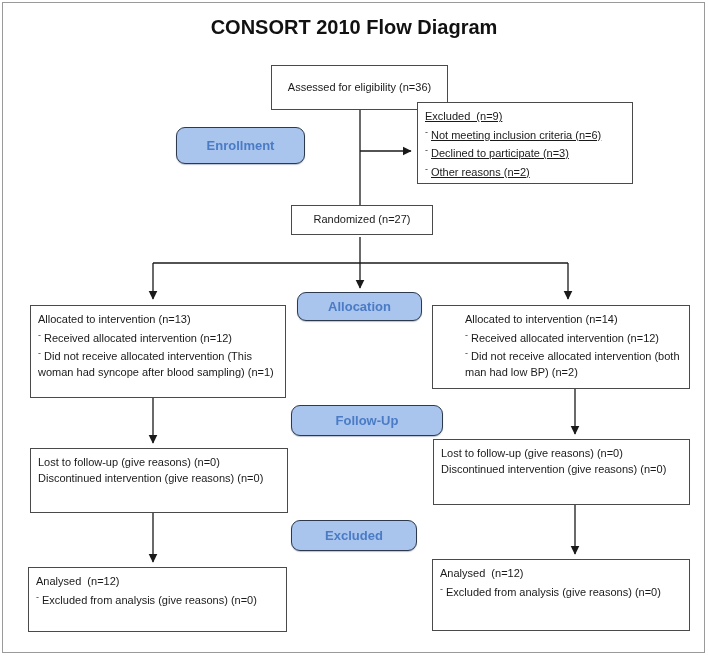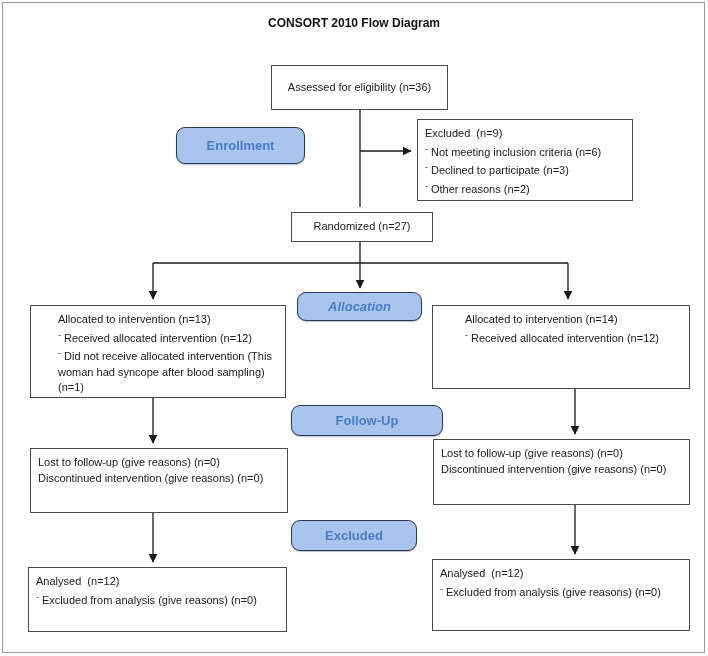--- a/index.html
+++ b/index.html
@@ -10,21 +10,21 @@
     font-family:"Liberation Sans", sans-serif;
     color:#1a1a1a;
     overflow:hidden;
   }
   #frame{
     position:absolute;left:2px;top:2px;right:3px;bottom:3px;
     border:1.5px solid #9a9a9a;
   }
   .title{
     position:absolute;left:0;top:16px;width:708px;
-    text-align:center;font-size:12px;font-weight:bold;color:#111;
+    text-align:center;font-size:20px;font-weight:bold;color:#111;
   }
   .box{
     position:absolute;
     border:1.4px solid #4a4a4a;
     background:#ffffff;
     font-size:11px;line-height:15.5px;
     box-sizing:border-box;
   }
   .box .pad{padding:6px 7px 4px 7px;}
   .center{display:flex;align-items:center;justify-content:center;text-align:center;}
@@ -83,49 +83,50 @@
   </svg>
 
   <div class="box center" style="left:271px;top:65px;width:177px;height:45px;">
     <span class="txt">Assessed for eligibility (n=36)</span>
   </div>
 
   <div class="stage-label" style="left:176px;top:127px;width:129px;height:37px;">
     <span>Enrollment</span>
   </div>
 
-  <div class="box" style="left:417px;top:119px;width:216px;height:82px;">
+  <div class="box" style="left:417px;top:102px;width:216px;height:82px;text-decoration:underline;">
     <div class="pad">
       <div class="txt">Excluded  (n=9)</div>
       <div class="item"><span class="bullet">-</span><span class="txt">Not meeting inclusion criteria (n=6)</span></div>
       <div class="item"><span class="bullet">-</span><span class="txt">Declined to participate (n=3)</span></div>
       <div class="item"><span class="bullet">-</span><span class="txt">Other reasons (n=2)</span></div>
     </div>
   </div>
 
-  <div class="box center" style="left:291px;top:212px;width:142px;height:30px;">
+  <div class="box center" style="left:291px;top:205px;width:142px;height:30px;">
     <span class="txt">Randomized (n=27)</span>
   </div>
 
-  <div class="stage-label" style="left:297px;top:292px;width:125px;height:29px;font-style:italic;">
+  <div class="stage-label" style="left:297px;top:292px;width:125px;height:29px;">
     <span>Allocation</span>
   </div>
 
-  <div class="box" style="left:30px;top:305px;width:256px;height:93px;padding-left:20px;">
+  <div class="box" style="left:30px;top:305px;width:256px;height:93px;">
     <div class="pad">
       <div class="txt">Allocated to intervention (n=13)</div>
       <div class="item"><span class="bullet">-</span><span class="txt">Received allocated intervention (n=12)</span></div>
       <div class="item"><span class="bullet">-</span><span class="txt">Did not receive allocated intervention (This woman had syncope after blood sampling) (n=1)</span></div>
     </div>
   </div>
 
   <div class="box" style="left:432px;top:305px;width:258px;height:84px;padding-left:25px;">
     <div class="pad">
       <div class="txt">Allocated to intervention (n=14)</div>
       <div class="item"><span class="bullet">-</span><span class="txt">Received allocated intervention (n=12)</span></div>
+      <div class="item"><span class="bullet">-</span><span class="txt">Did not receive allocated intervention (both man had low BP) (n=2)</span></div>
     </div>
   </div>
 
   <div class="stage-label" style="left:291px;top:405px;width:152px;height:31px;">
     <span>Follow-Up</span>
   </div>
 
   <div class="box" style="left:30px;top:448px;width:258px;height:65px;">
     <div class="pad">
       <div class="txt">Lost to follow-up (give reasons) (n=0)</div>

